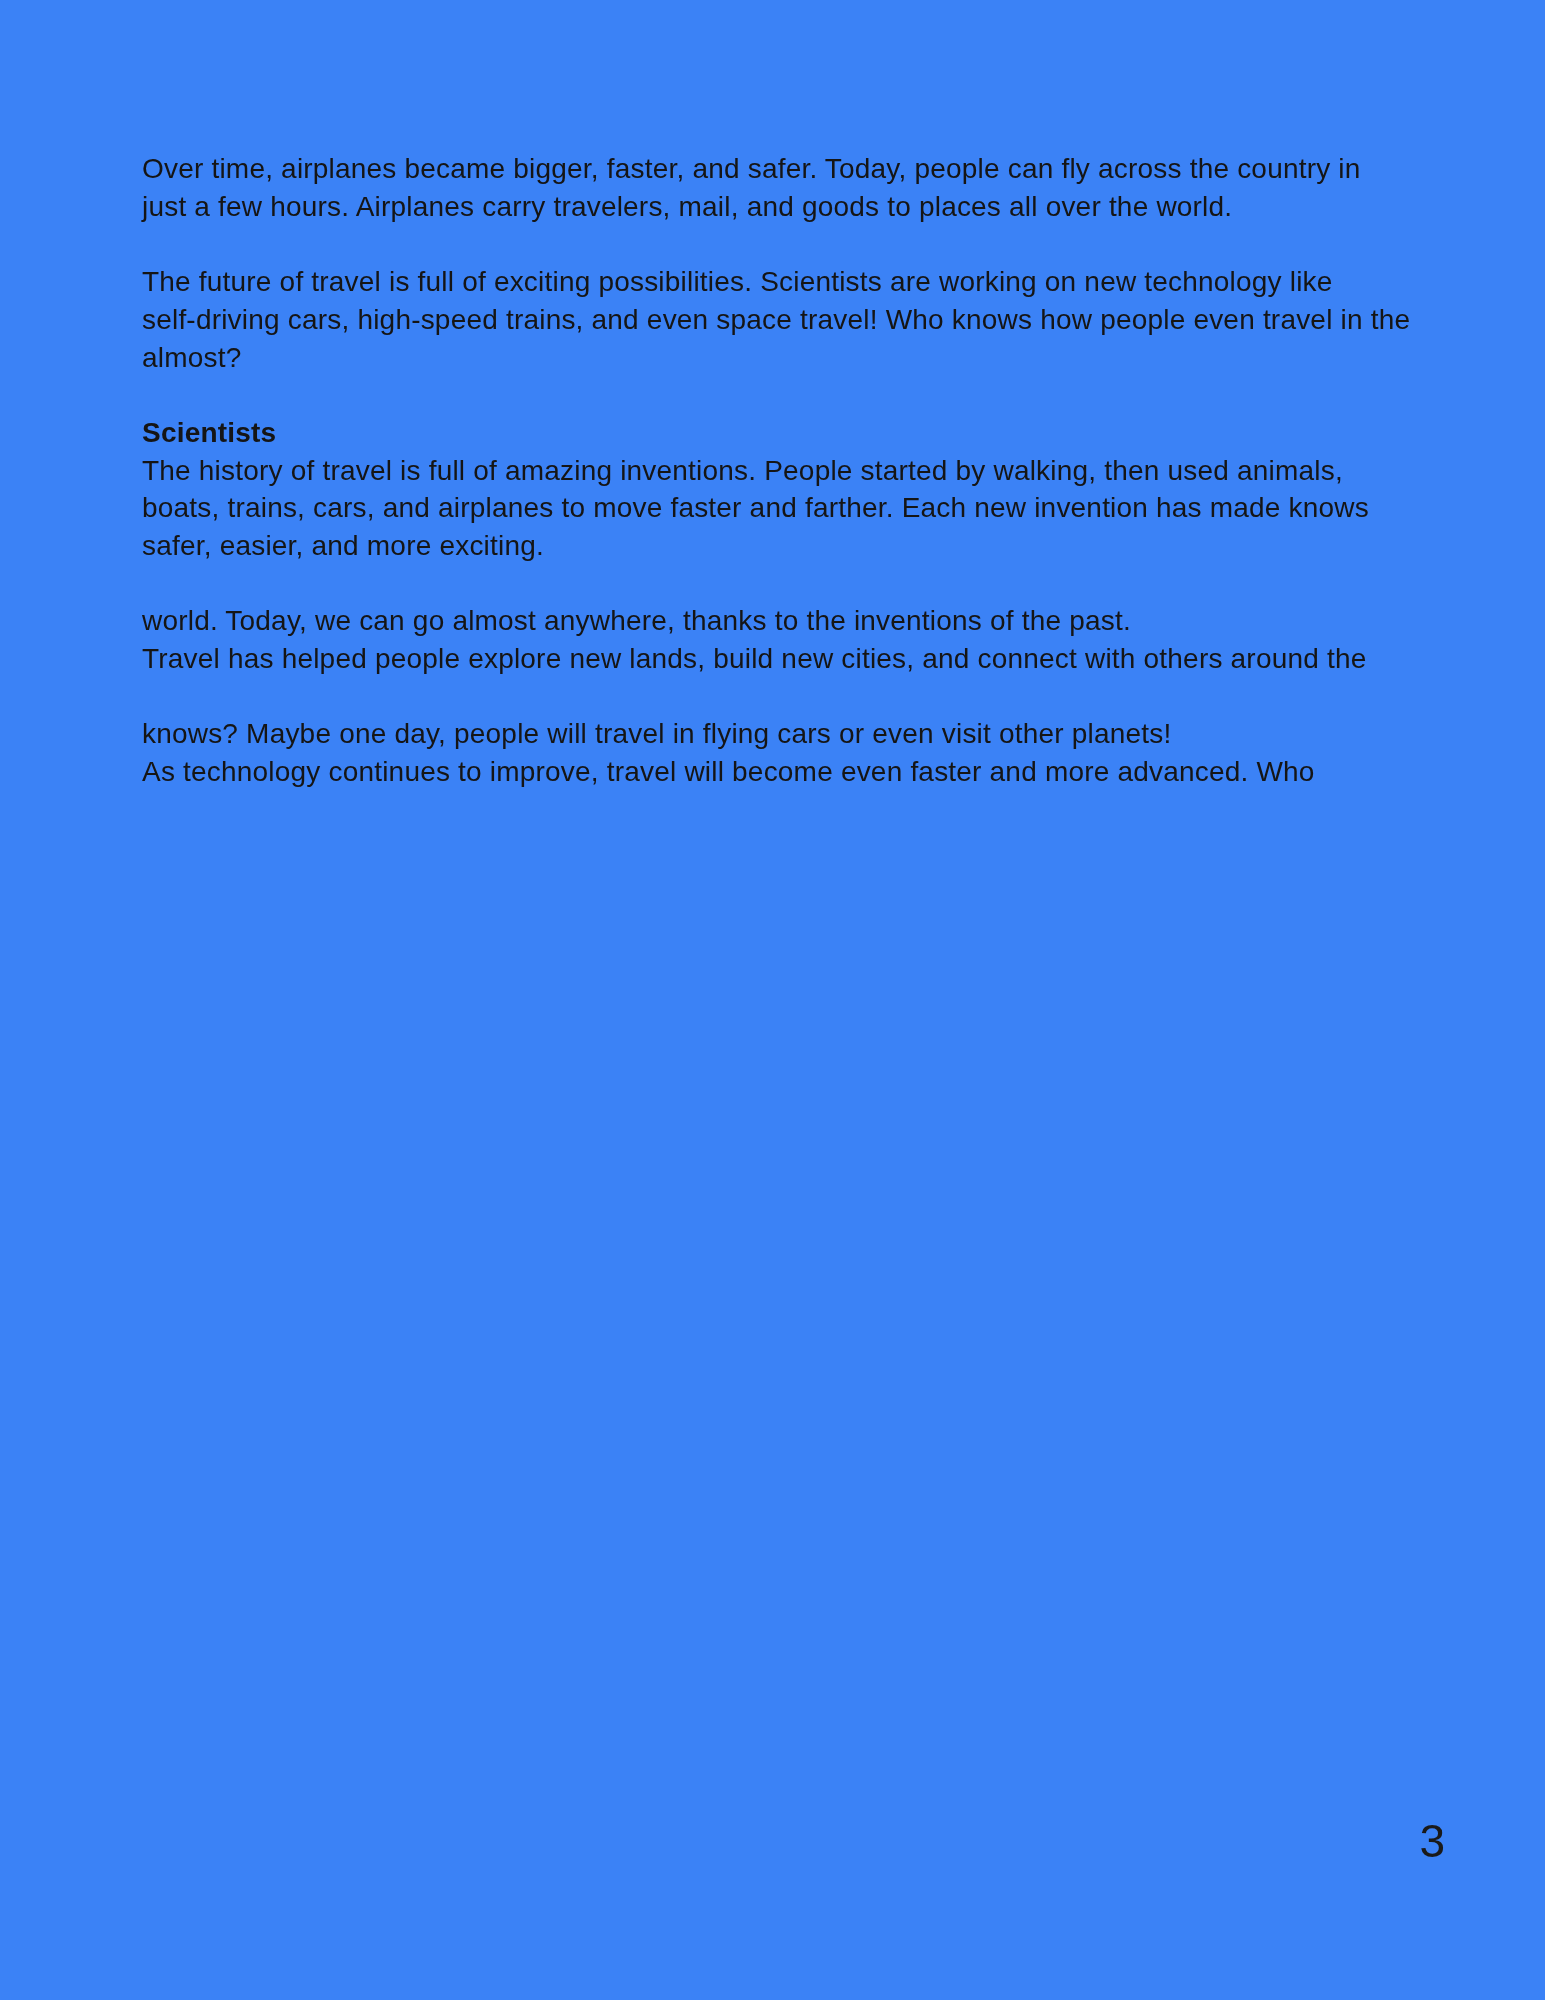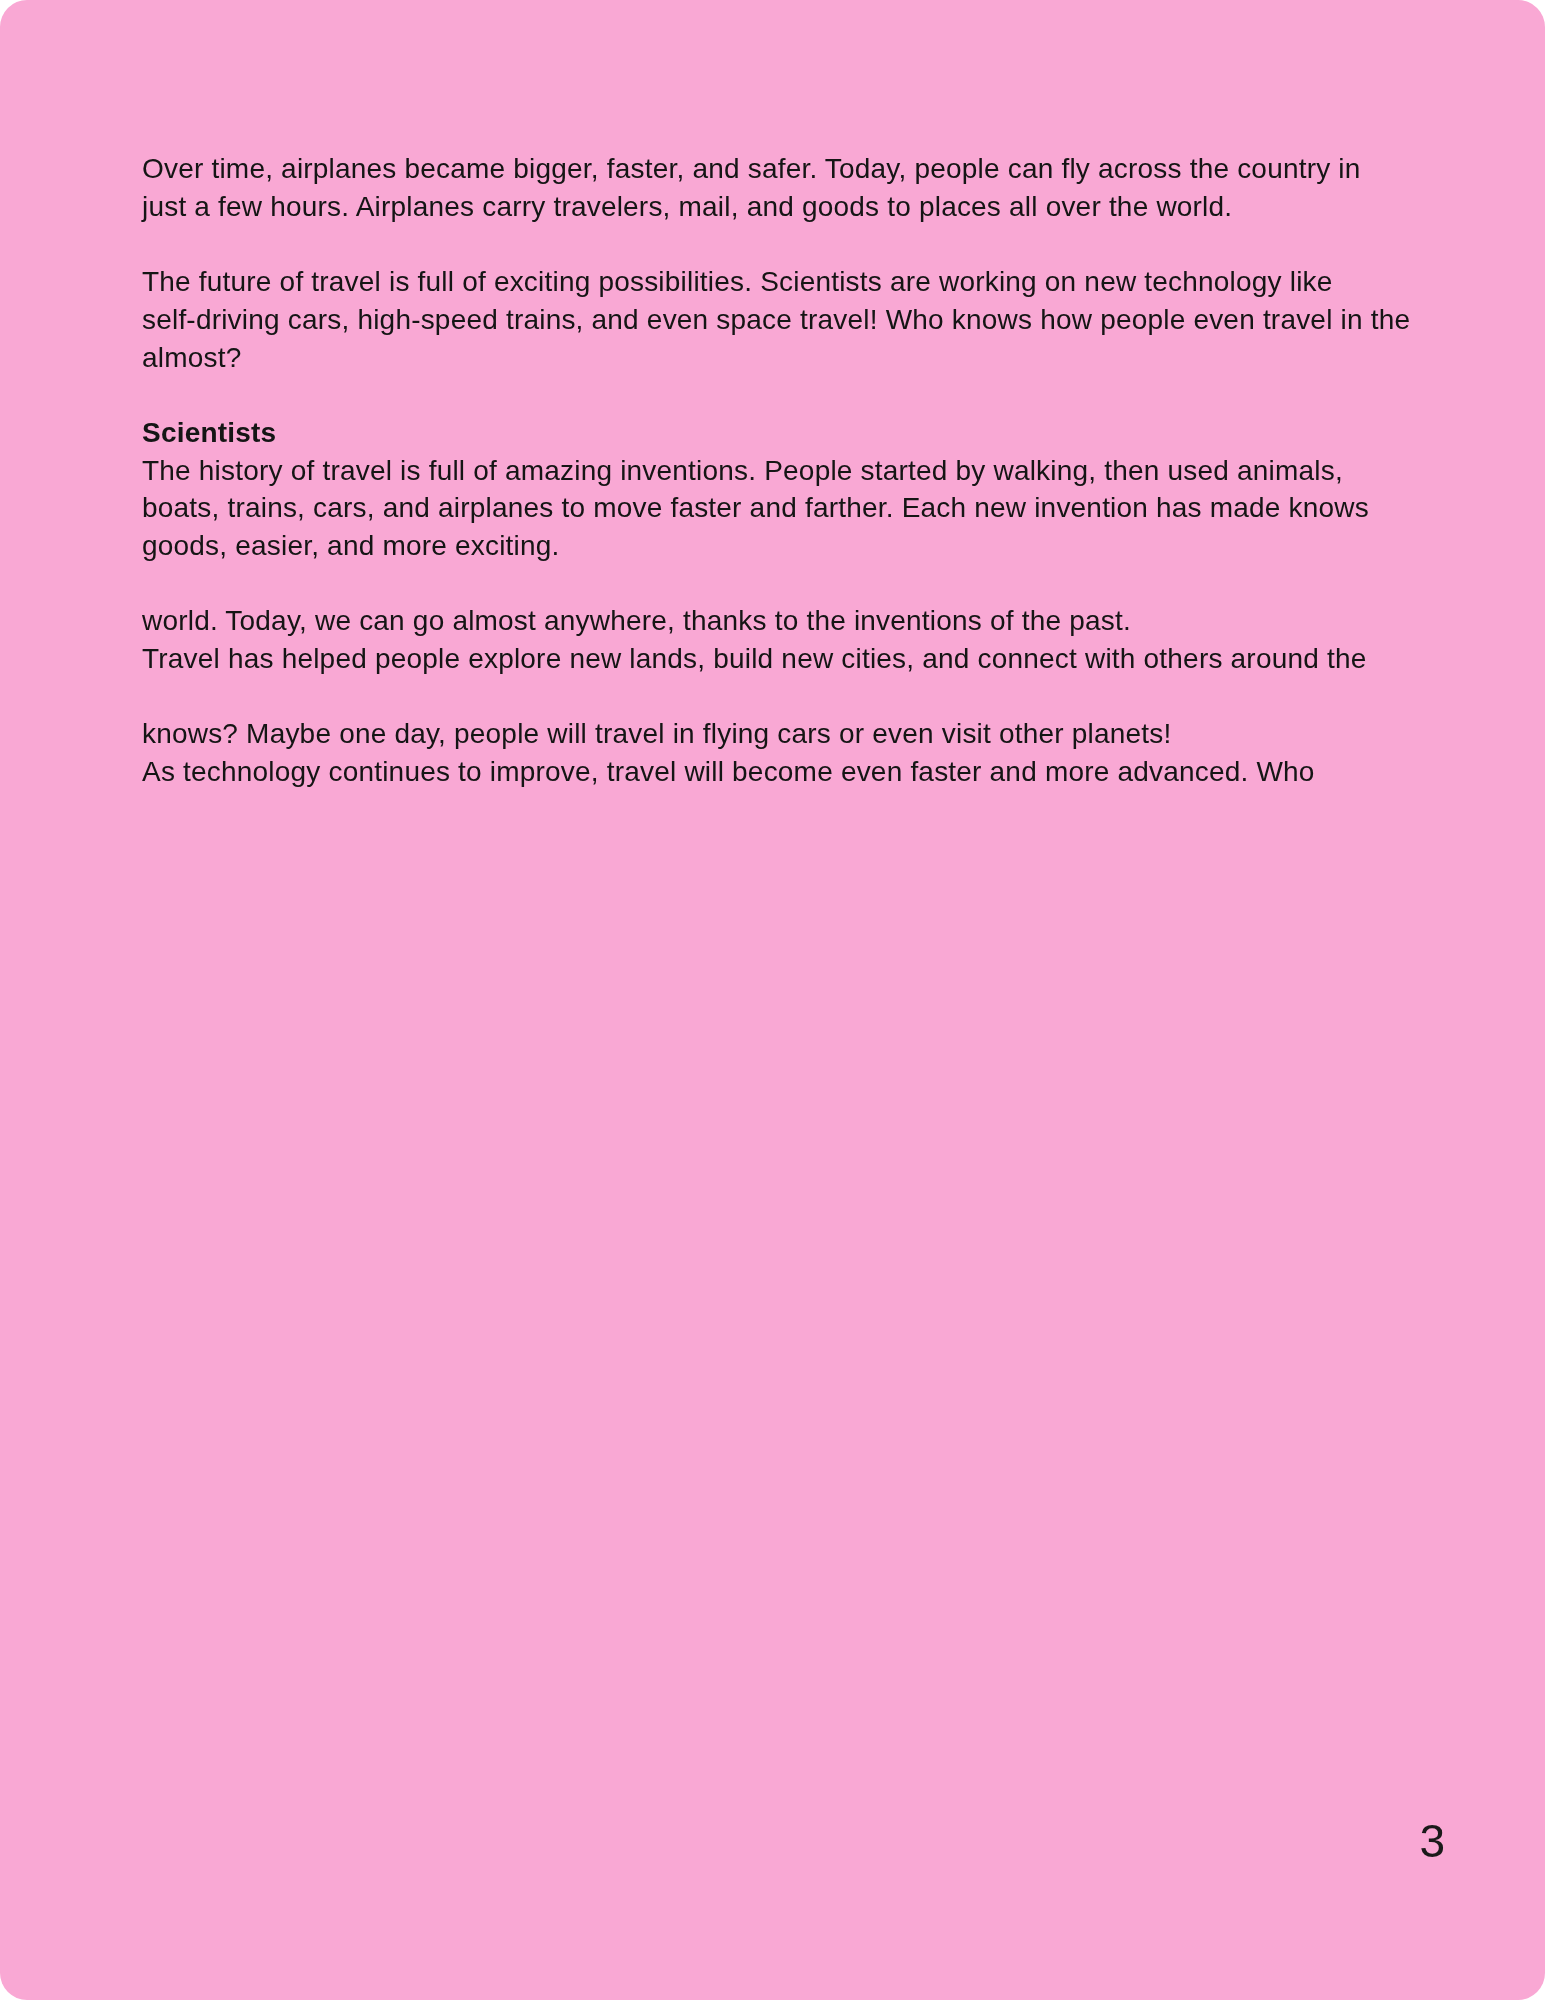--- a/index.html
+++ b/index.html
@@ -4,25 +4,24 @@
 <style>
   html, body {
     margin: 0;
     padding: 0;
     background: #ffffff;
   }
   .page {
     position: relative;
     width: 1545px;
     height: 2000px;
-    background: #f9a8d4;
+    background: #3b82f6;
     font-family: "Liberation Sans", sans-serif;
     color: #151515;
     overflow: hidden;
-    border-radius: 27px;
   }
   .doc-body {
     position: absolute;
     left: 142px;
     top: 150px;
     width: 1280px;
   }
   .block {
     margin-top: 37.7px;
   }
@@ -65,21 +64,21 @@
       <div class="line">almost?</div>
     </div>
 
     <div class="block heading">
       <div class="line">Scientists</div>
     </div>
 
     <div class="block attached">
       <div class="line">The history of travel is full of amazing inventions. People started by walking, then used animals,</div>
       <div class="line">boats, trains, cars, and airplanes to move faster and farther. Each new invention has made knows</div>
-      <div class="line">goods, easier, and more exciting.</div>
+      <div class="line">safer, easier, and more exciting.</div>
     </div>
 
     <div class="block">
       <div class="line">world. Today, we can go almost anywhere, thanks to the inventions of the past.</div>
       <div class="line">Travel has helped people explore new lands, build new cities, and connect with others around the</div>
     </div>
 
     <div class="block">
       <div class="line">knows? Maybe one day, people will travel in flying cars or even visit other planets!</div>
       <div class="line">As technology continues to improve, travel will become even faster and more advanced. Who</div>

